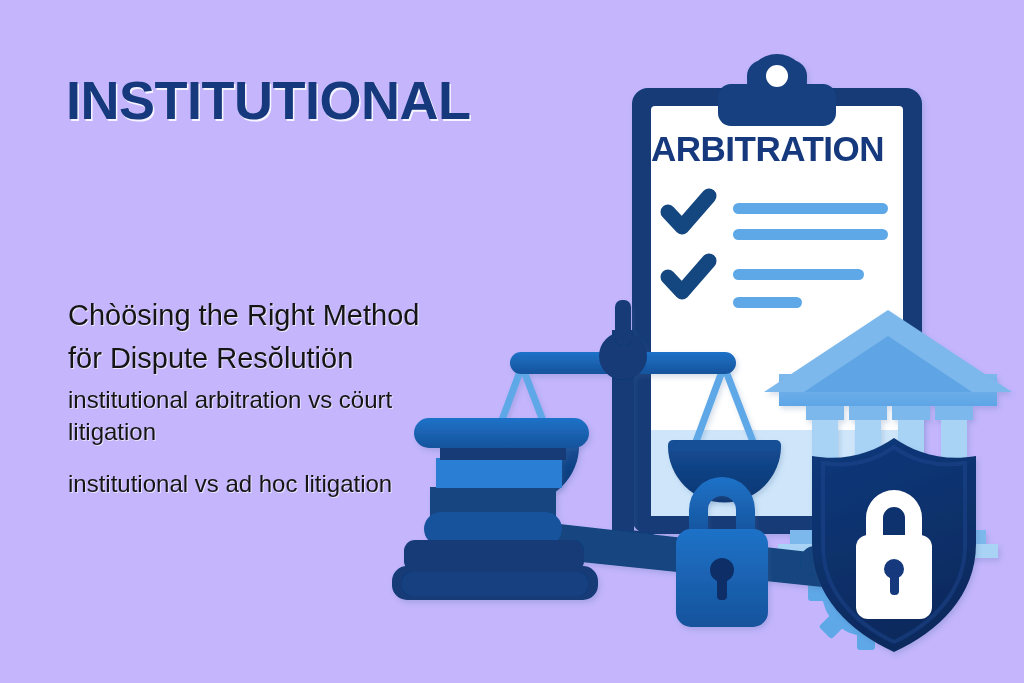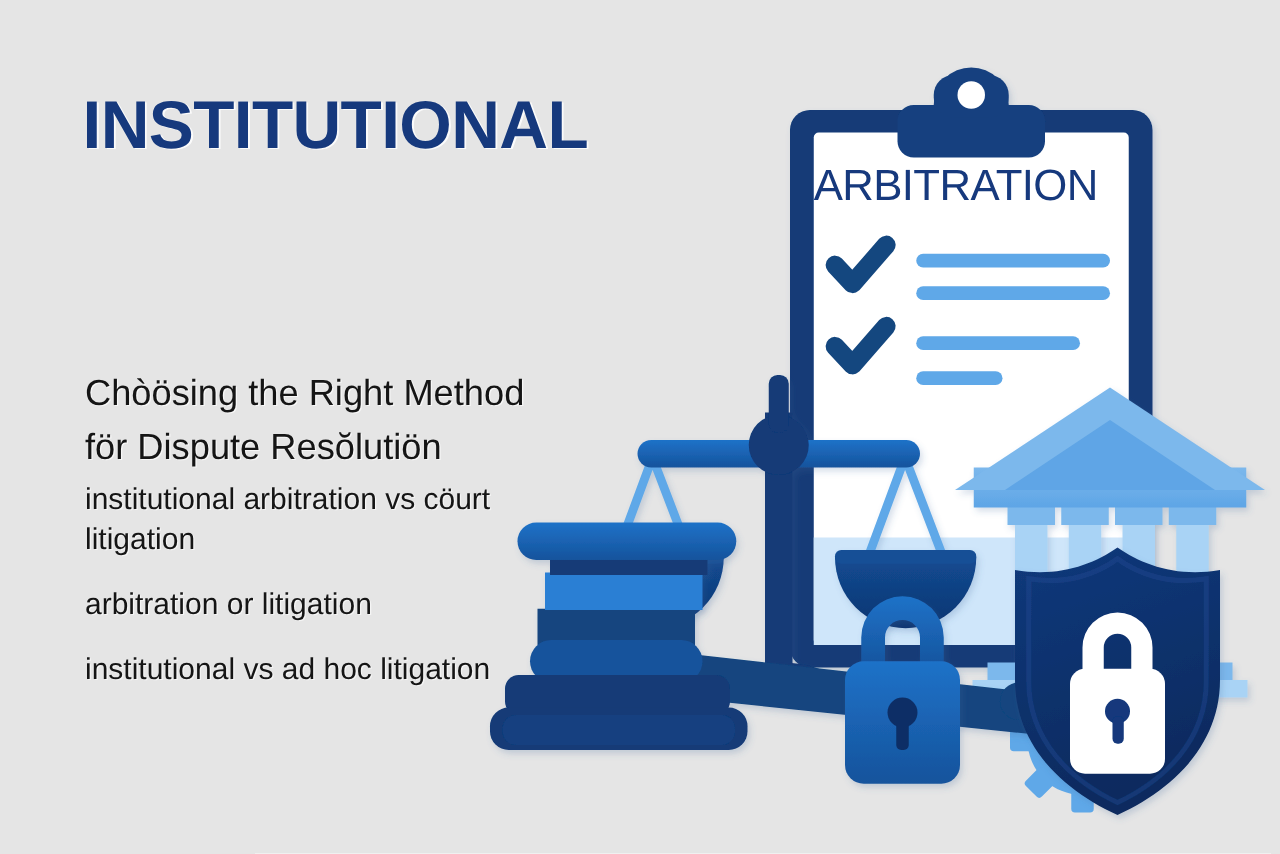--- a/index.html
+++ b/index.html
@@ -5,21 +5,21 @@
   html, body {
     margin: 0;
     padding: 0;
     background: #ffffff;
   }
   #canvas {
     position: relative;
     width: 1024px;
     height: 683px;
     overflow: hidden;
-    background: #e5e5e5;
+    background: #c4b5fd;
     font-family: "Liberation Sans", sans-serif;
   }
 
   
   #text-col {
     position: absolute;
     left: 0; top: 0;
     width: 660px;
     height: 683px;
     z-index: 40;
@@ -257,24 +257,23 @@
       <span class="hl">INSTITUTIONAL</span>
     </div>
 
     <div id="subtitle">
       <span class="sl">Chòösing the Right Method</span>
       <span class="sl">för Dispute Resŏlutiön</span>
     </div>
 
     <div id="keywords">
       <div class="kw">institutional arbitration vs cöurt litigation</div>
-      <div class="kw">arbitration or litigation</div>
       <div class="kw">institutional vs ad hoc litigation</div>
     </div>
 
   </div>
 
   <div style="position:absolute; left:651px; top:129px; width:200px; text-align:center;
-              font-size:35px; font-weight:400; letter-spacing:-0.5px; color:#16397d;
+              font-size:35px; font-weight:700; letter-spacing:-0.5px; color:#16397d;
               text-shadow:1px 1px 0 rgba(255,255,255,0.6); z-index:45;
               font-family:'Liberation Sans', sans-serif;">ARBITRATION</div>
 
 </div>
 
 </body></html>

